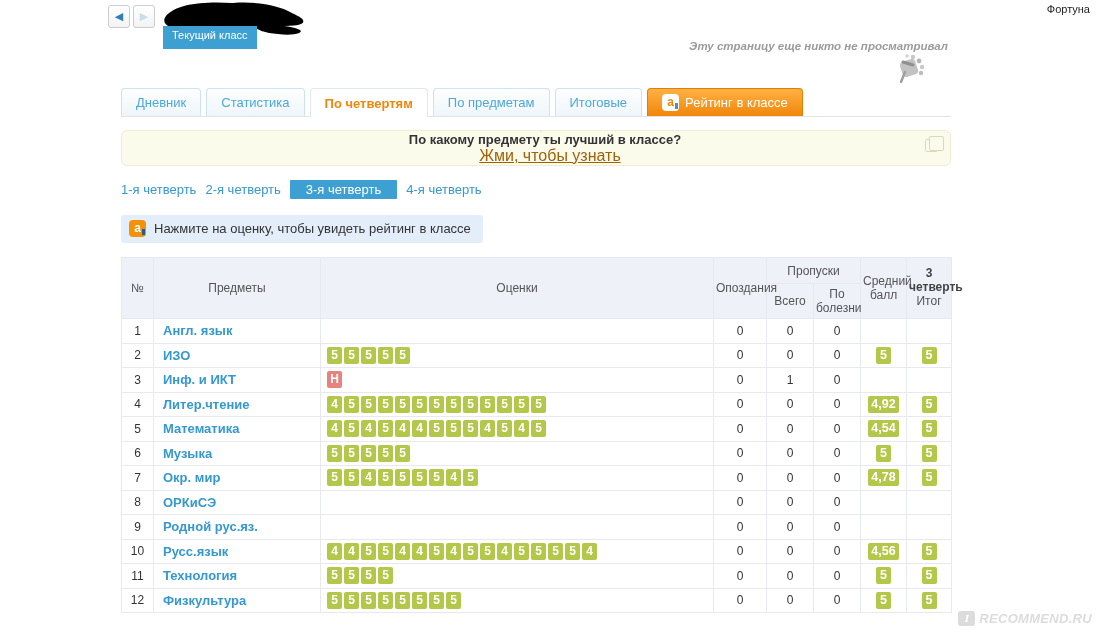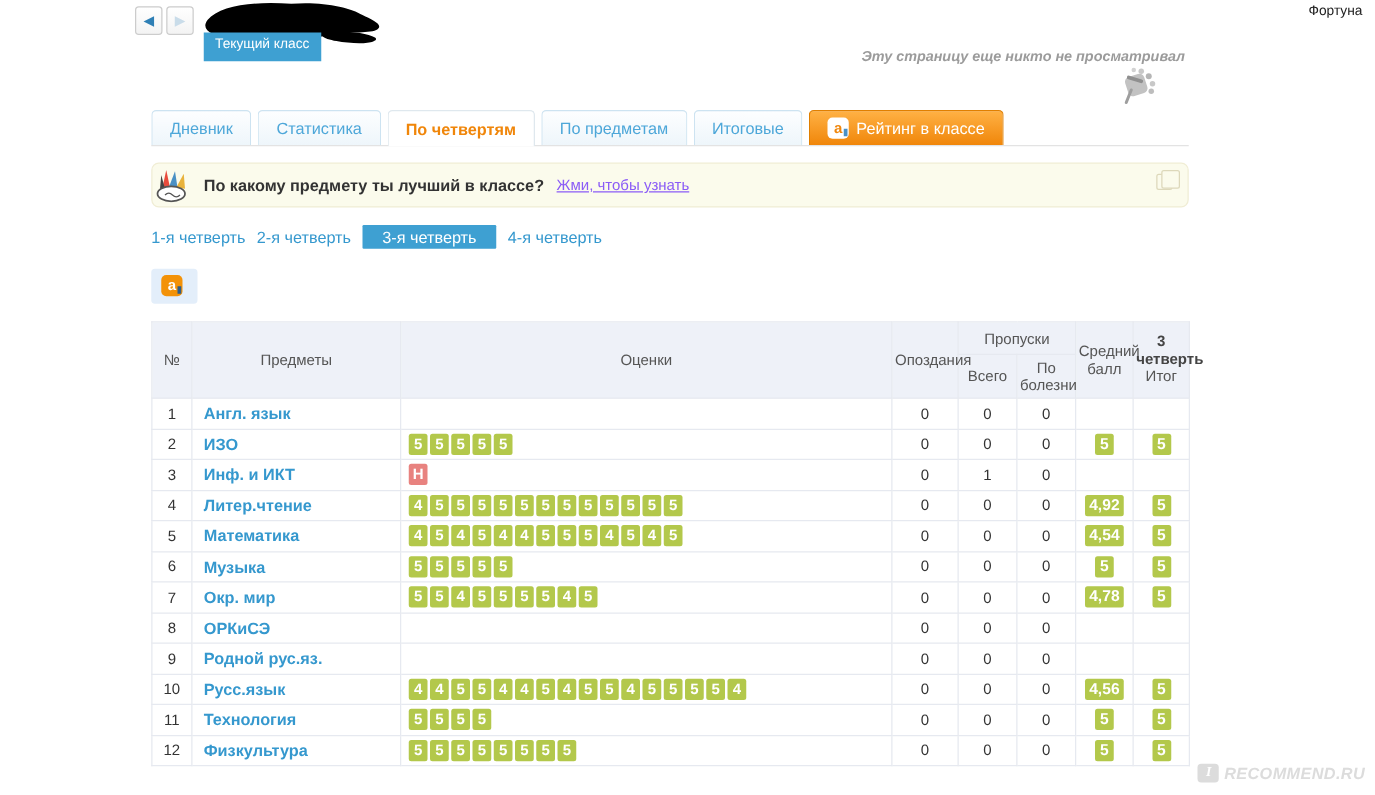--- a/index.html
+++ b/index.html
@@ -38,24 +38,24 @@
   .a-icon { position:relative; width:17px; height:17px; border-radius:4px; background:#fff;
     color:#f0860a; font-weight:bold; font-size:12px; line-height:16px; text-align:center; }
   .a-icon::after { content:""; position:absolute; right:1px; bottom:2px; width:3px;
     height:6px; background:#4a90c4; }
   .a-icon.orange { background:#f39208; color:#fff; }
   .a-icon.orange::after { background:#2b5d8c; }
 
   
   .banner { position:relative; margin-top:13px; height:36px; background:#fbfbec;
     border:1px solid #f0edd4; border-radius:6px; display:flex; align-items:center;
-    padding-left:0; }
+    padding-left:18px;flex-direction:column; }
   .pencils-icon { margin-right:9px; }
   .banner-question { font-size:13px; font-weight:bold; color:#333; }
-  .banner-link { font-size:12px; color:#8b5cf6; text-decoration:underline;
+  .banner-link { font-size:16px; color:#a16207; text-decoration:underline;
     margin-left:10px; cursor:pointer; }
   .copy-icon { position:absolute; right:12px; top:8px; width:13px; height:13px;
     border:1px solid #ddd8ba; border-radius:2px; }
   .copy-icon::after { content:""; position:absolute; left:3px; top:-4px; width:13px;
     height:13px; border:1px solid #ddd8ba; border-radius:2px; background:#fbfbec; }
 
   
   .quarters { margin-top:14px; display:flex; gap:9px; }
   .quarter { font-size:13px; color:#3598ce; cursor:pointer; padding:2px 0; }
   .quarter.selected { background:#3ea0d2; color:#fff; padding:2px 16px; border-radius:1px; }
@@ -168,20 +168,21 @@
     <div class="quarters">
         <span class="quarter">1-я четверть</span>
         <span class="quarter">2-я четверть</span>
         <span class="quarter selected">3-я четверть</span>
         <span class="quarter">4-я четверть</span>
       </div>
 
     <div>
       <div class="hint">
         <span class="a-icon orange">a</span>
+        <span class="hint-text">Нажмите на оценку, чтобы увидеть рейтинг в классе</span>
       </div>
     </div>
 
     <table>
       <colgroup>
         <col style="width:32px">
           <col style="width:167px">
           <col style="width:393px">
         <col style="width:53px">
           <col style="width:47px">

